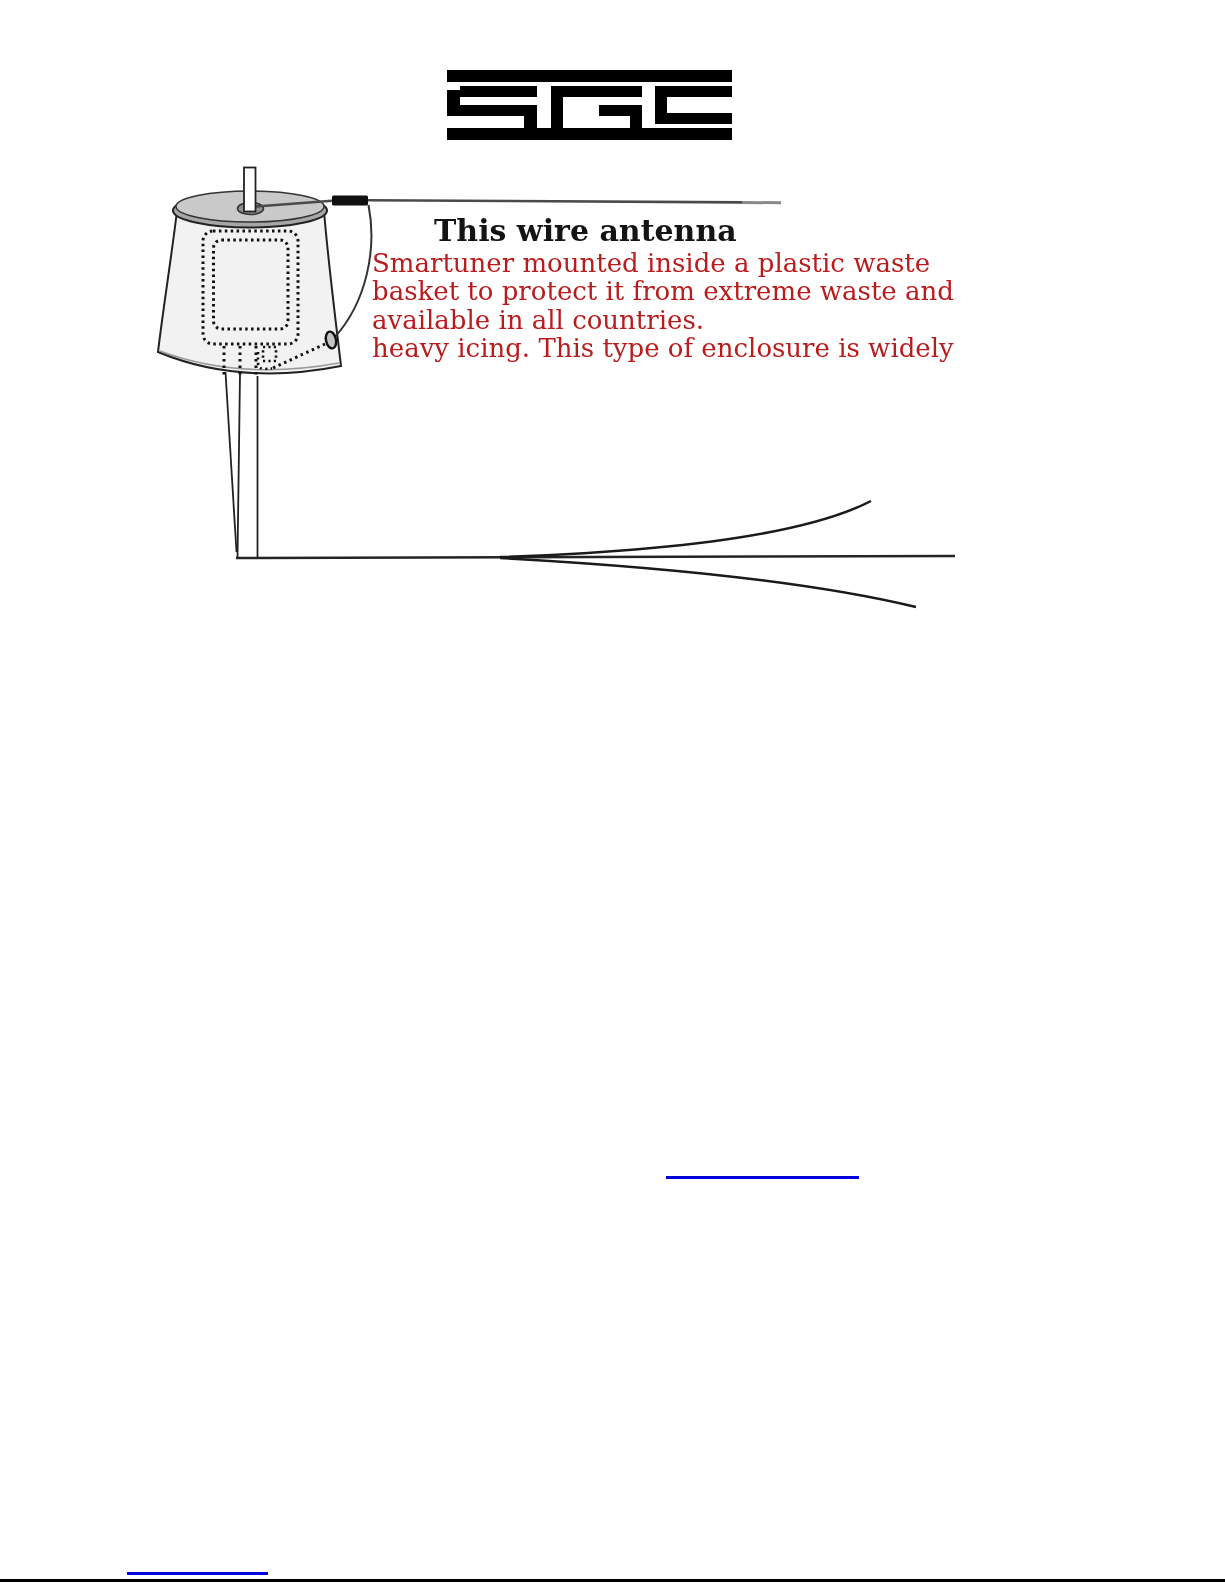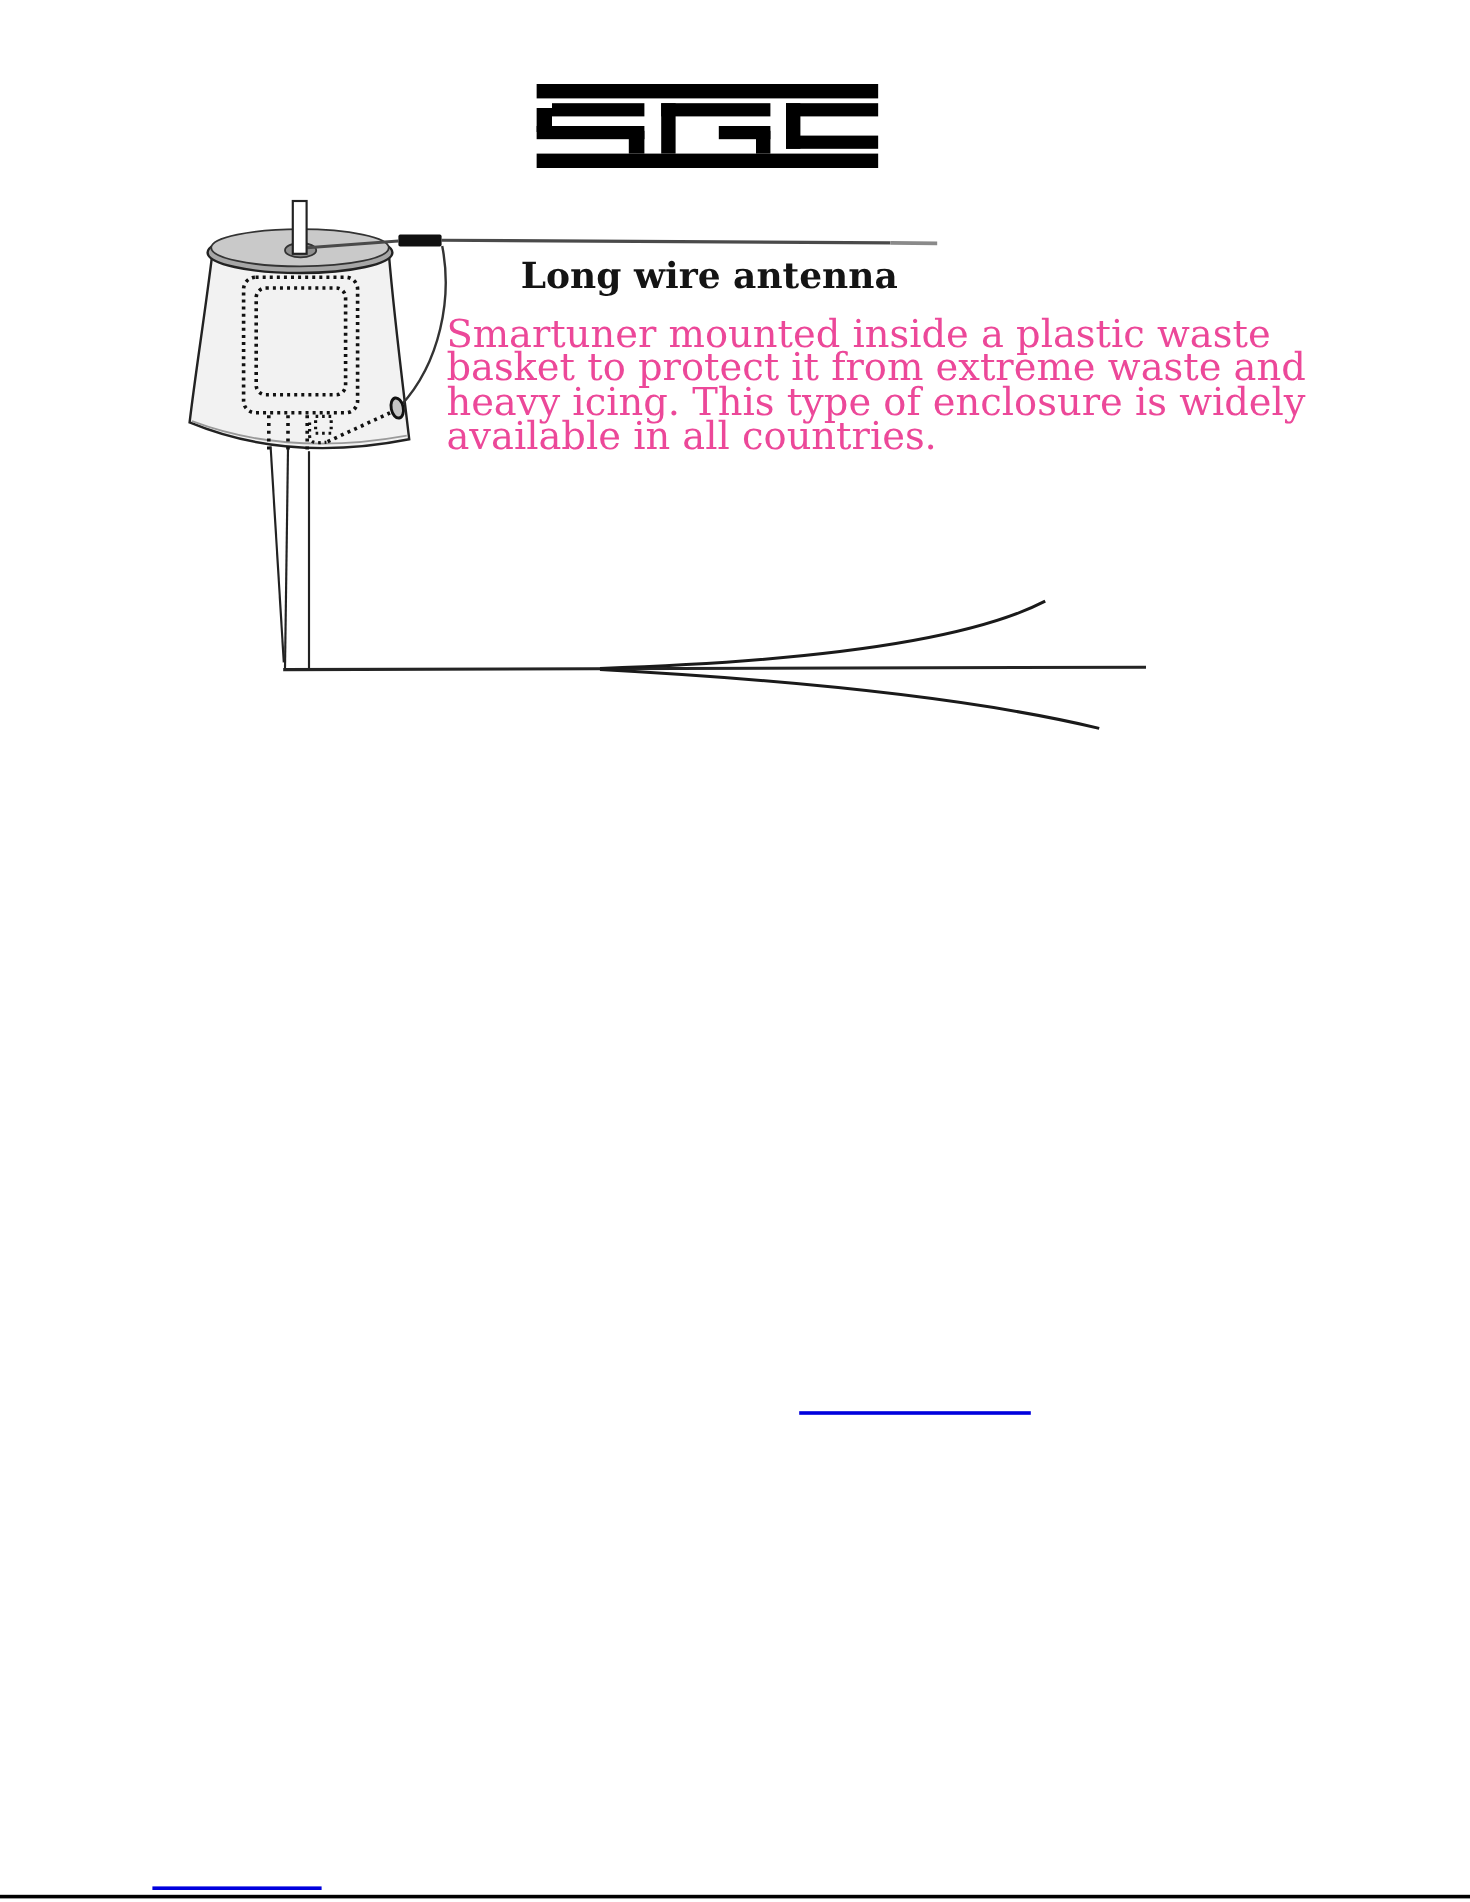--- a/index.html
+++ b/index.html
@@ -8,21 +8,21 @@
     font-family:"DejaVu Serif", serif; overflow:hidden;
   }
   #diagram-svg{position:absolute;left:0;top:0;width:1225px;height:1585px}
   #logo-svg{position:absolute;left:447px;top:70px;width:285px;height:70px}
   #figure-heading{
     position:absolute;left:434px;top:215px;
     font-size:30px;font-weight:bold;color:#141414;line-height:32px;white-space:nowrap;
   }
   #figure-caption{
     position:absolute;left:372px;top:249px;
-    font-size:32px;line-height:28.4px;color:#ec4899;white-space:nowrap;margin-top:15px;
+    font-size:26px;line-height:28.4px;color:#b91c1c;white-space:nowrap;
   }
   .link-underline{position:absolute;height:3px;background:#0000dd}
   #link-underline-mid{left:666px;top:1176px;width:193px}
   #link-underline-bottom{left:127px;top:1572px;width:141px}
   #footer-rule{position:absolute;left:0;top:1579px;width:1225px;height:3px;background:#000}
 </style>
 </head>
 <body>
 
 <svg id="diagram-svg" viewBox="0 0 1225 1585" xmlns="http://www.w3.org/2000/svg">
@@ -87,24 +87,24 @@
     <rect x="104" y="16" width="12" height="42"></rect>
     <rect x="152" y="35" width="43" height="11"></rect>
     <rect x="183" y="39" width="12" height="19"></rect>
 
     <rect x="208" y="16" width="77" height="11"></rect>
     <rect x="208" y="16" width="12" height="38"></rect>
     <rect x="208" y="43" width="77" height="11"></rect>
   </g>
 </svg>
 
-<div id="figure-heading">Long wire antenna</div>
+<div id="figure-heading">This wire antenna</div>
 
 <div id="figure-caption">
   <div>Smartuner mounted inside a plastic waste</div>
   <div>basket to protect it from extreme waste and</div>
+  <div>available in all countries.</div>
   <div>heavy icing. This type of enclosure is widely</div>
-  <div>available in all countries.</div>
 </div>
 
 <div id="link-underline-mid" class="link-underline"></div>
 <div id="link-underline-bottom" class="link-underline"></div>
 <div id="footer-rule"></div>
 
 </body></html>

